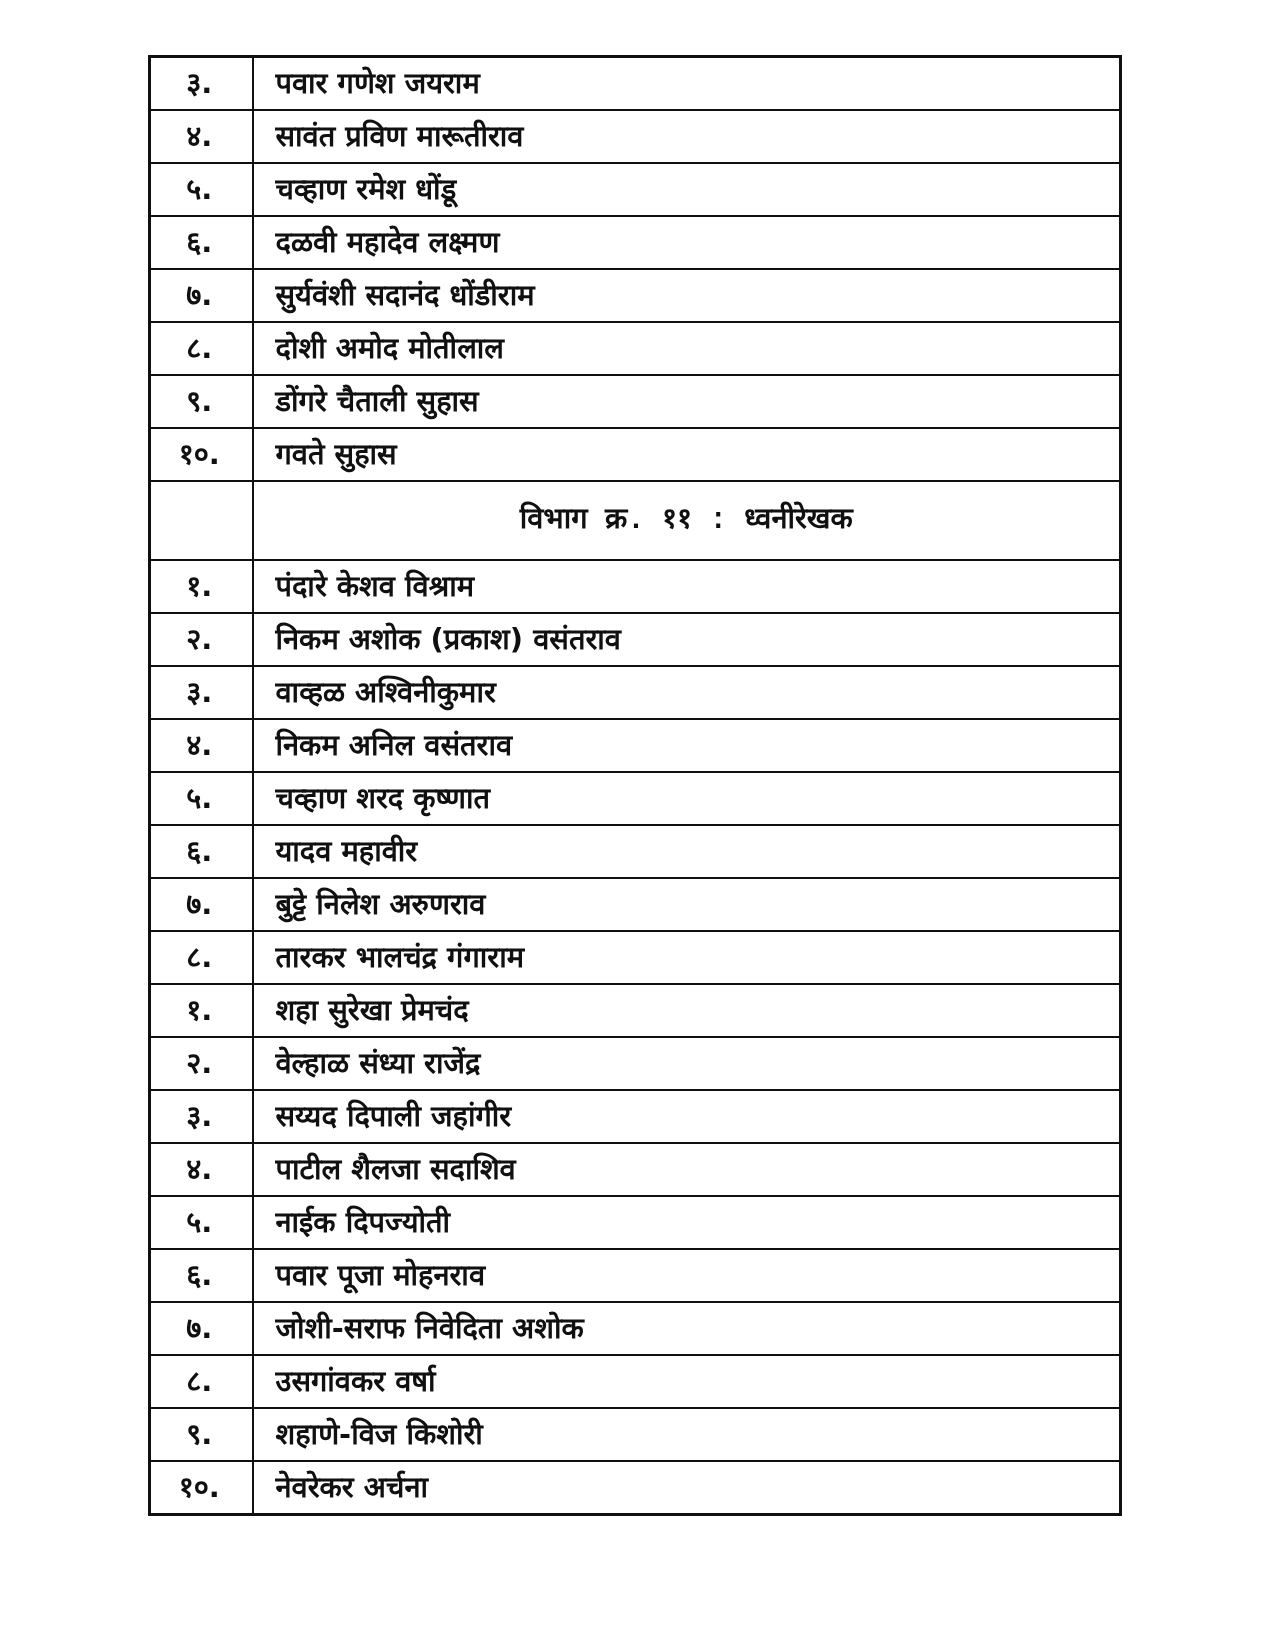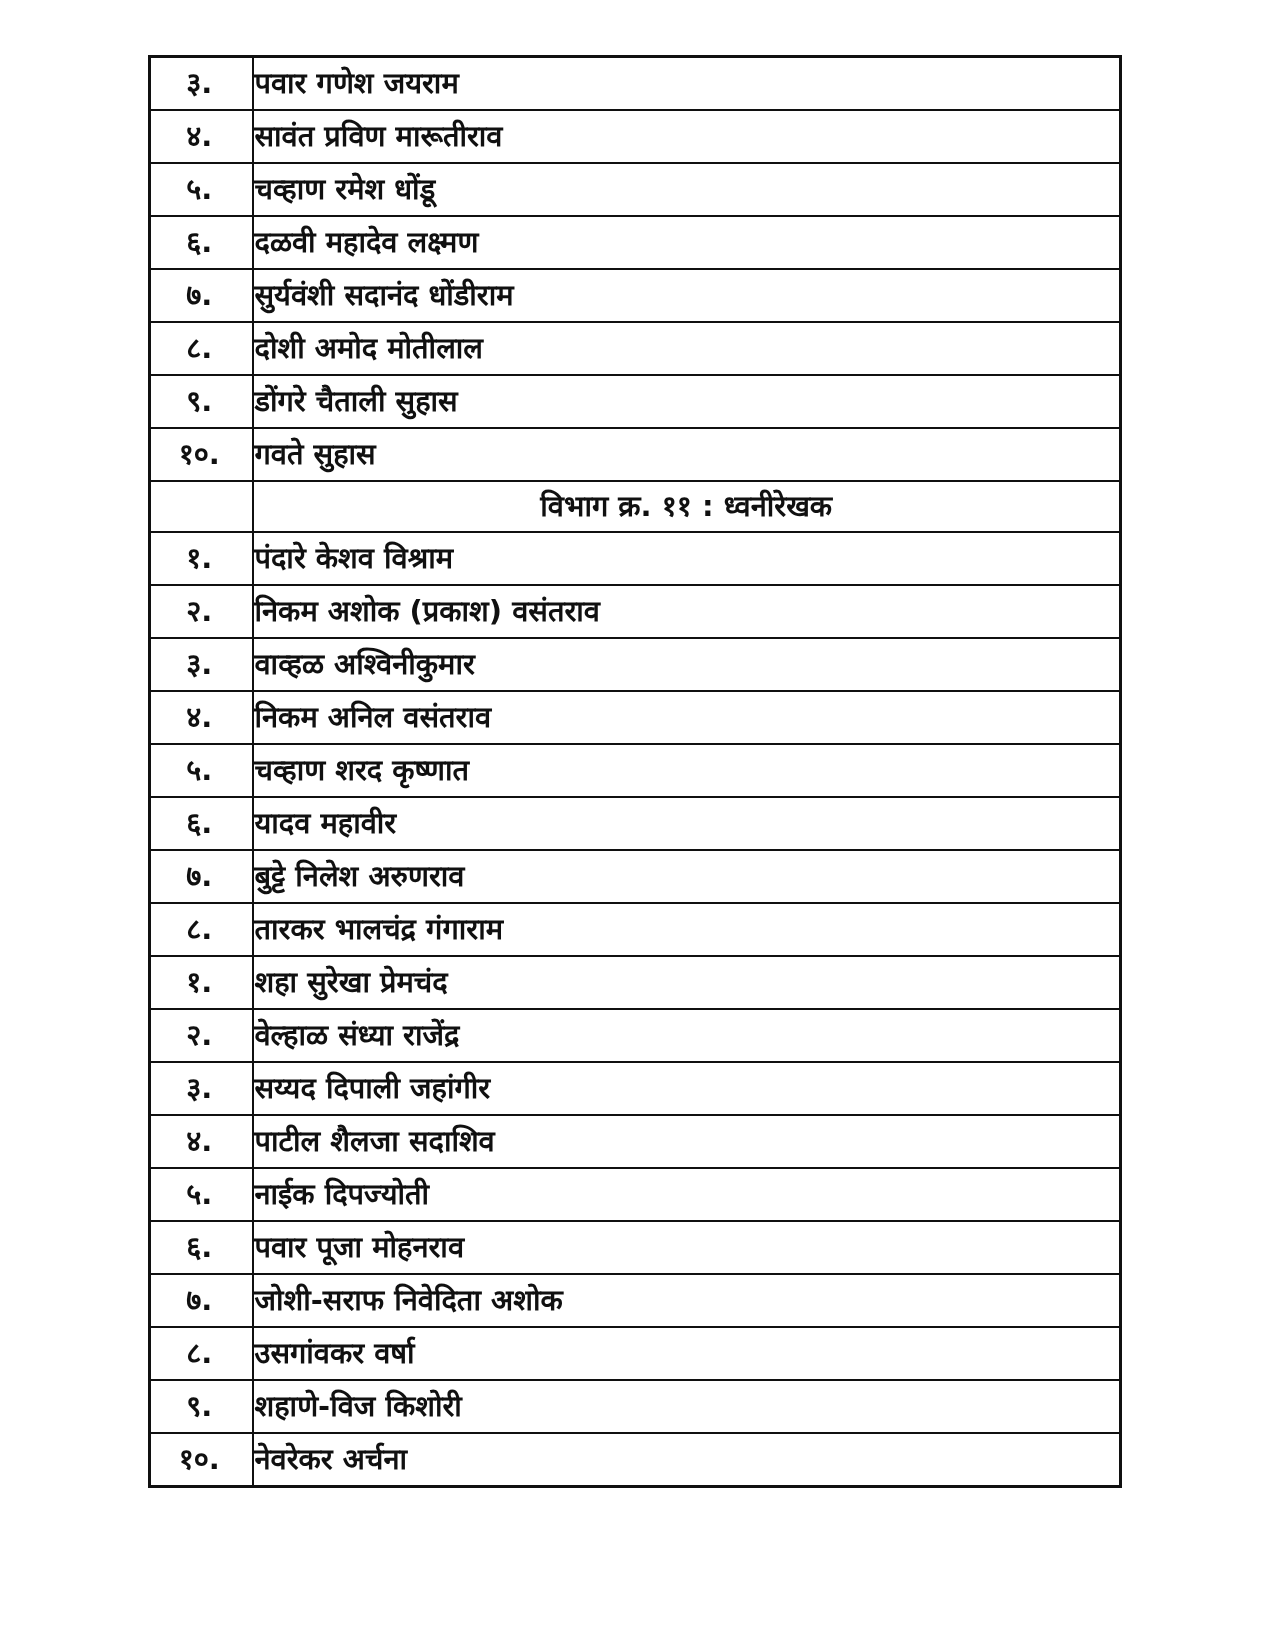--- a/index.html
+++ b/index.html
@@ -39,26 +39,27 @@
     white-space: nowrap;
     overflow: hidden;
   }
   td.num-cell {
     width: 103px;
     text-align: center;
     padding: 0 4px 0 0;
   }
   td.name-cell {
     text-align: left;
-    padding-left: 1px;
+    padding-left: 22px;
   }
   td.section-cell {
     text-align: center;
     font-size: 31px;
-    padding: 0;
+    padding: 14px;
+    font-family: Liberation Mono, monospace;
   }
 </style>
 </head>
 <body>
 
 <div class="page">
   <table class="roster">
     <colgroup>
       <col style="width:103px">
       <col>

